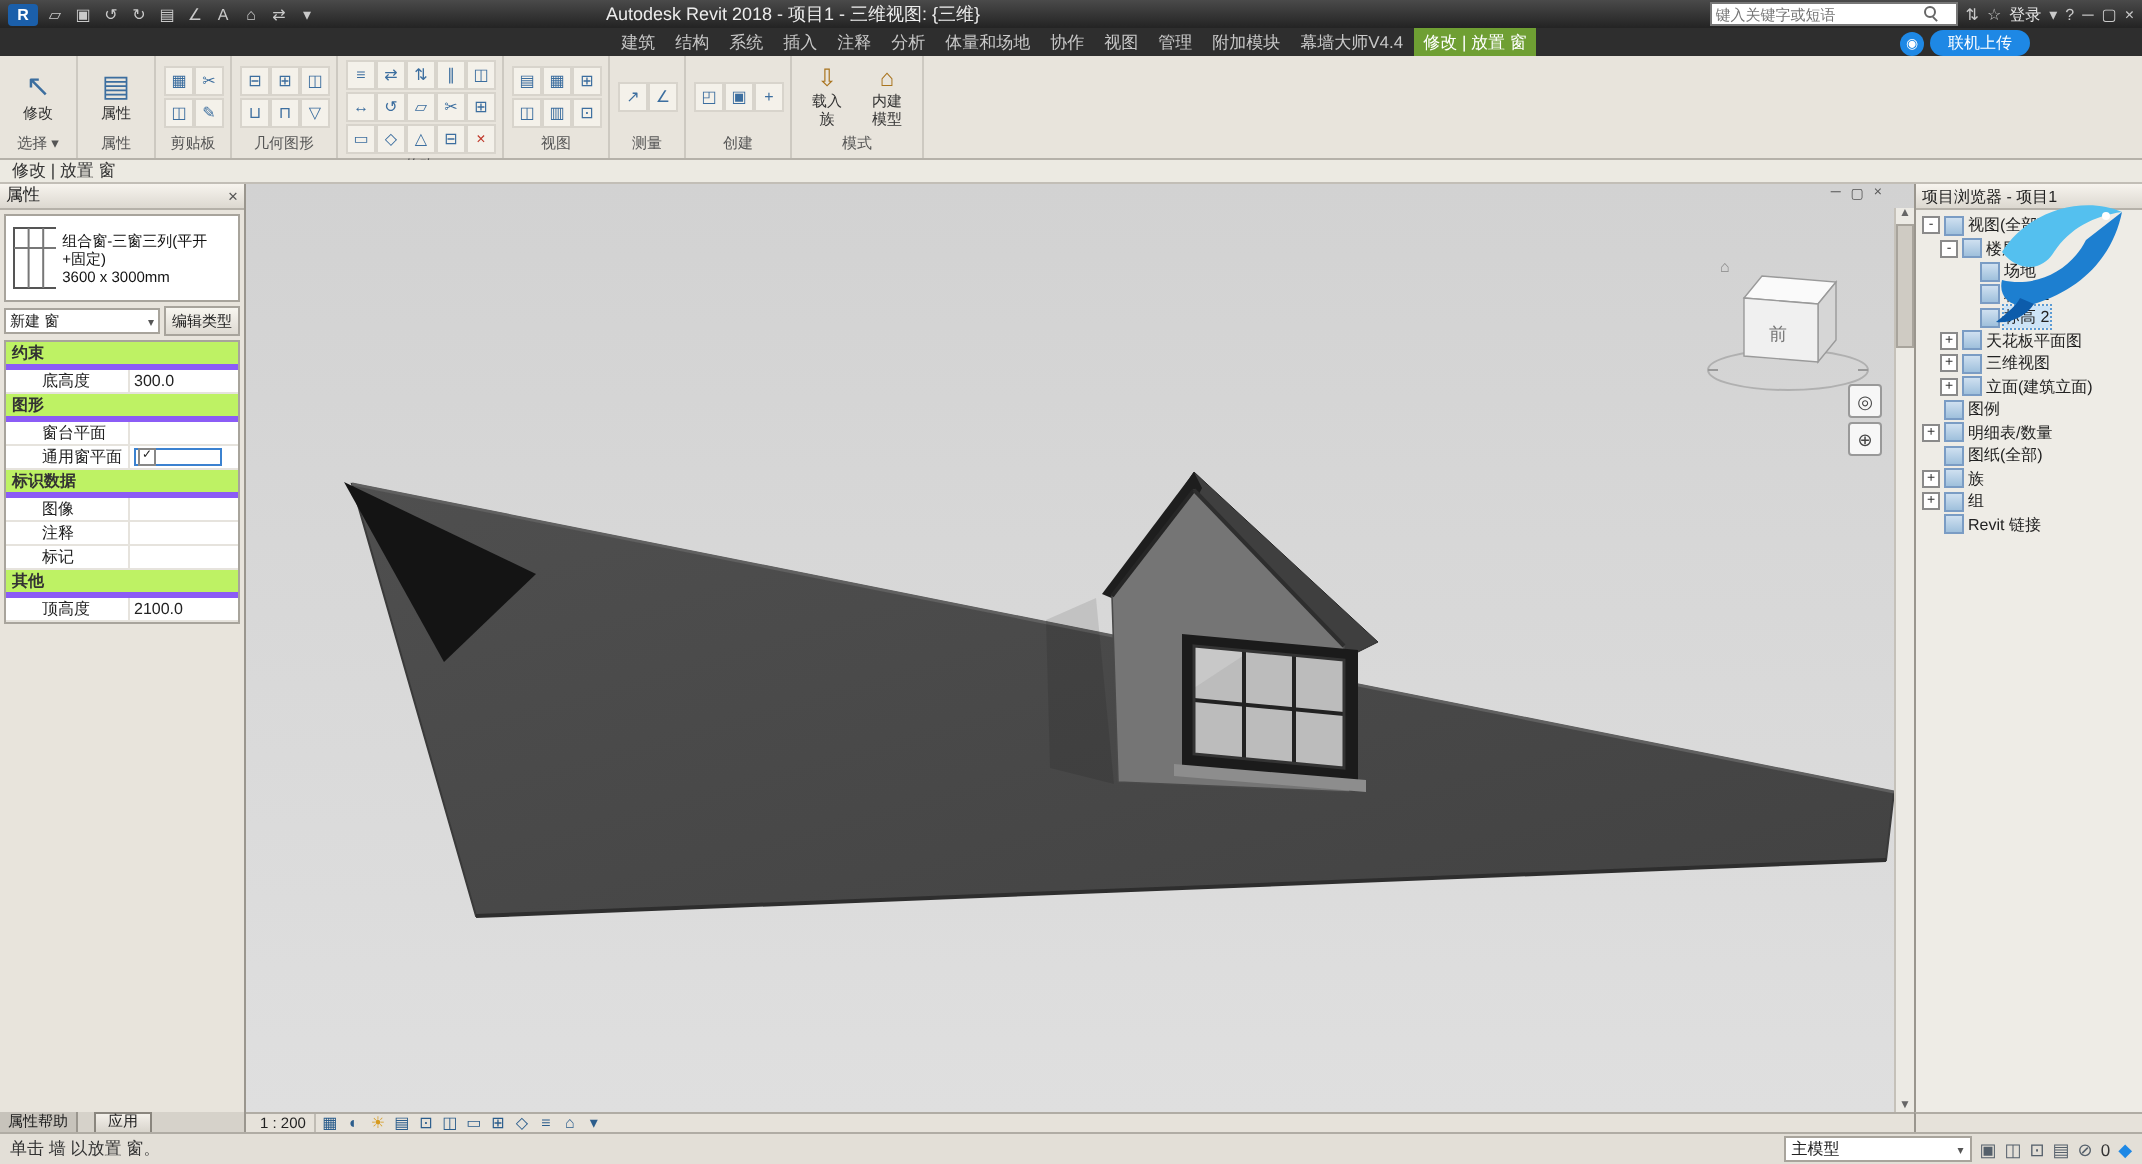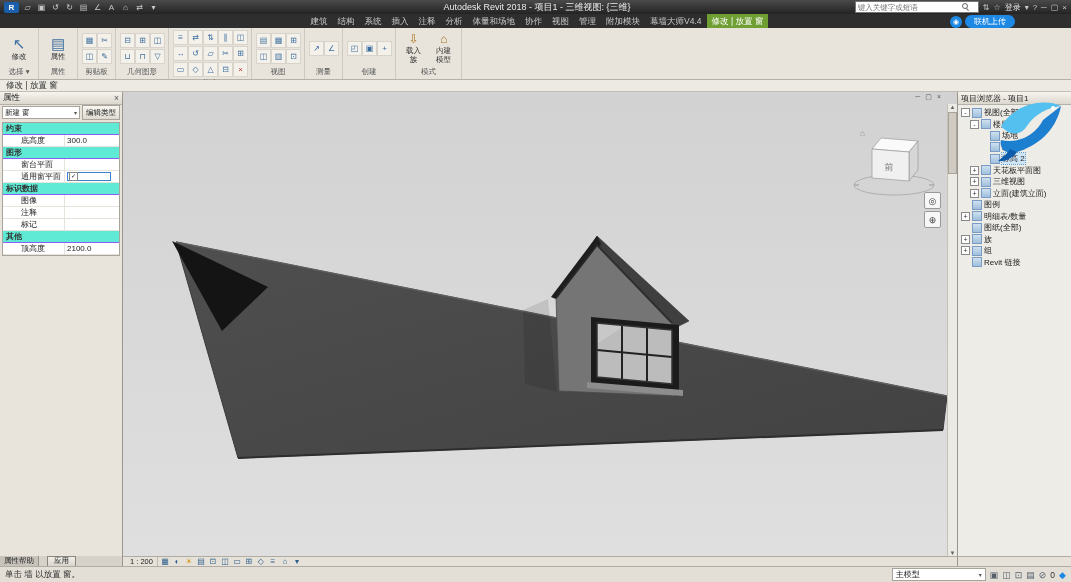--- a/index.html
+++ b/index.html
@@ -5,21 +5,21 @@
   html,body{margin:0;padding:0;background:#555;}
   .page{position:relative;width:1071px;height:582px;overflow:hidden;background:#d6d6d6;
         font-family:"Liberation Sans",sans-serif;cursor:default;}
   
   .titlebar{position:absolute;left:0;top:0;width:100%;height:14px;box-sizing:border-box;
             background:linear-gradient(#4a4a4a,#232323);display:flex;align-items:center;
             gap:3px;padding:0 4px;color:#ddd;font-size:8px;z-index:30;}
   .applogo{width:15px;height:11px;background:#1b5faa;color:#fff;font-size:8px;font-weight:bold;
            display:flex;align-items:center;justify-content:center;border-radius:2px;}
   .qicon{width:11px;height:11px;display:flex;align-items:center;justify-content:center;color:#c9c9c9;font-size:8px;}
-  .wintitle{position:absolute;left:303px;right:300px;text-align:center;color:#ececec;font-size:9px;pointer-events:none;}
+  .wintitle{position:absolute;left:303px;right:300px;text-align:left;color:#ececec;font-size:9px;pointer-events:none;}
   .tb-right{margin-left:auto;display:flex;align-items:center;gap:4px;}
   .searchbox{display:flex;align-items:center;background:#fff;border:1px solid #777;height:10px;width:118px;padding:0 2px;}
   .searchbox input{border:none;outline:none;width:104px;font-size:7.5px;color:#666;background:transparent;padding:0;
                    font-family:"Liberation Sans",sans-serif;}
   .mag{position:relative;width:8px;height:8px;flex:none;}
   .mag::before{content:"";position:absolute;width:4px;height:4px;border:1px solid #666;border-radius:50%;left:0;top:0;}
   .mag::after{content:"";position:absolute;width:3px;height:1px;background:#666;transform:rotate(45deg);left:4px;top:6px;}
   .tbicon{color:#c9c9c9;font-size:8px;}
   .signin{color:#e5e5e5;font-size:8px;}
   
@@ -60,22 +60,22 @@
   .phead .x{margin-left:auto;color:#555;}
   .typebox{margin:2px;background:#fff;border:1px solid #a8a49c;height:40px;display:flex;align-items:center;gap:3px;padding:1px 2px;}
   .typename{font-size:7.5px;color:#111;line-height:9px;}
   .typerow{display:flex;margin:0 2px 2px;gap:2px;align-items:center;}
   .combo{flex:1;background:#fff;border:1px solid #a8a49c;height:11px;font-size:7.5px;display:flex;
          align-items:center;padding:0 2px;color:#222;}
   .combo .car{margin-left:auto;color:#555;font-size:6px;}
   .editbtn{border:1px solid #a8a49c;background:linear-gradient(#f8f6f0,#dedad2);font-size:7.5px;height:13px;
            display:flex;align-items:center;padding:0 3px;color:#222;white-space:nowrap;}
   .ptable{margin:0 2px;background:#fff;border:1px solid #a8a49c;}
-  .psec{height:11px;background:#5eead4;display:flex;align-items:center;padding-left:3px;font-weight:bold;
-        color:#333;border-bottom:1px solid #8b5cf6;}
+  .psec{height:11px;background:#bef264;display:flex;align-items:center;padding-left:3px;font-weight:bold;
+        color:#333;border-bottom:3px solid #8b5cf6;}
   .prow{display:flex;height:11px;border-bottom:1px solid #e6e3dd;align-items:center;}
   .prow .lab{width:62px;padding-left:18px;border-right:1px solid #e6e3dd;color:#222;overflow:hidden;white-space:nowrap;box-sizing:border-box;}
   .prow .val{flex:1;padding-left:2px;color:#222;display:flex;align-items:center;}
   .cbfield{display:flex;align-items:center;width:44px;height:9px;border:1px solid #3b82d0;background:#fff;padding-left:1px;box-sizing:border-box;}
   .cb{width:7px;height:7px;border:1px solid #888;font-size:6px;line-height:7px;text-align:center;color:#222;}
   
   .canvas{position:absolute;left:123px;top:92px;width:834px;height:464px;
           background:linear-gradient(#d2d2d2,#dfdfdf);overflow:hidden;}
   .scene{position:absolute;left:0;top:0;}
   .cwin{position:absolute;right:16px;top:1px;display:flex;gap:5px;color:#555;font-size:7px;z-index:6;}
@@ -292,20 +292,32 @@
 
   <div class="optionsbar">
     <span>修改 | 放置 窗</span>
   </div>
 
   <div class="props">
     <div class="phead">
       <span>属性</span>
       <span class="x">×</span>
     </div>
+    <div class="typebox">
+      <svg width="26" height="34">
+        <rect x="2" y="2" width="22" height="30" fill="#fff" stroke="#555"></rect>
+        <line x1="9.3" y1="2" x2="9.3" y2="32" stroke="#777"></line>
+        <line x1="16.6" y1="2" x2="16.6" y2="32" stroke="#777"></line>
+        <line x1="2" y1="12" x2="24" y2="12" stroke="#777"></line>
+      </svg>
+      <div class="typename">
+        <div>组合窗-三窗三列(平开 +固定)</div>
+        <div>3600 x 3000mm</div>
+      </div>
+    </div>
     <div class="typerow">
       <div class="combo">
         <span>新建 窗</span>
         <span class="car">▾</span>
       </div>
       <div class="editbtn">编辑类型</div>
     </div>
     <div class="ptable">
       <div class="psec">
           <span>约束</span>

